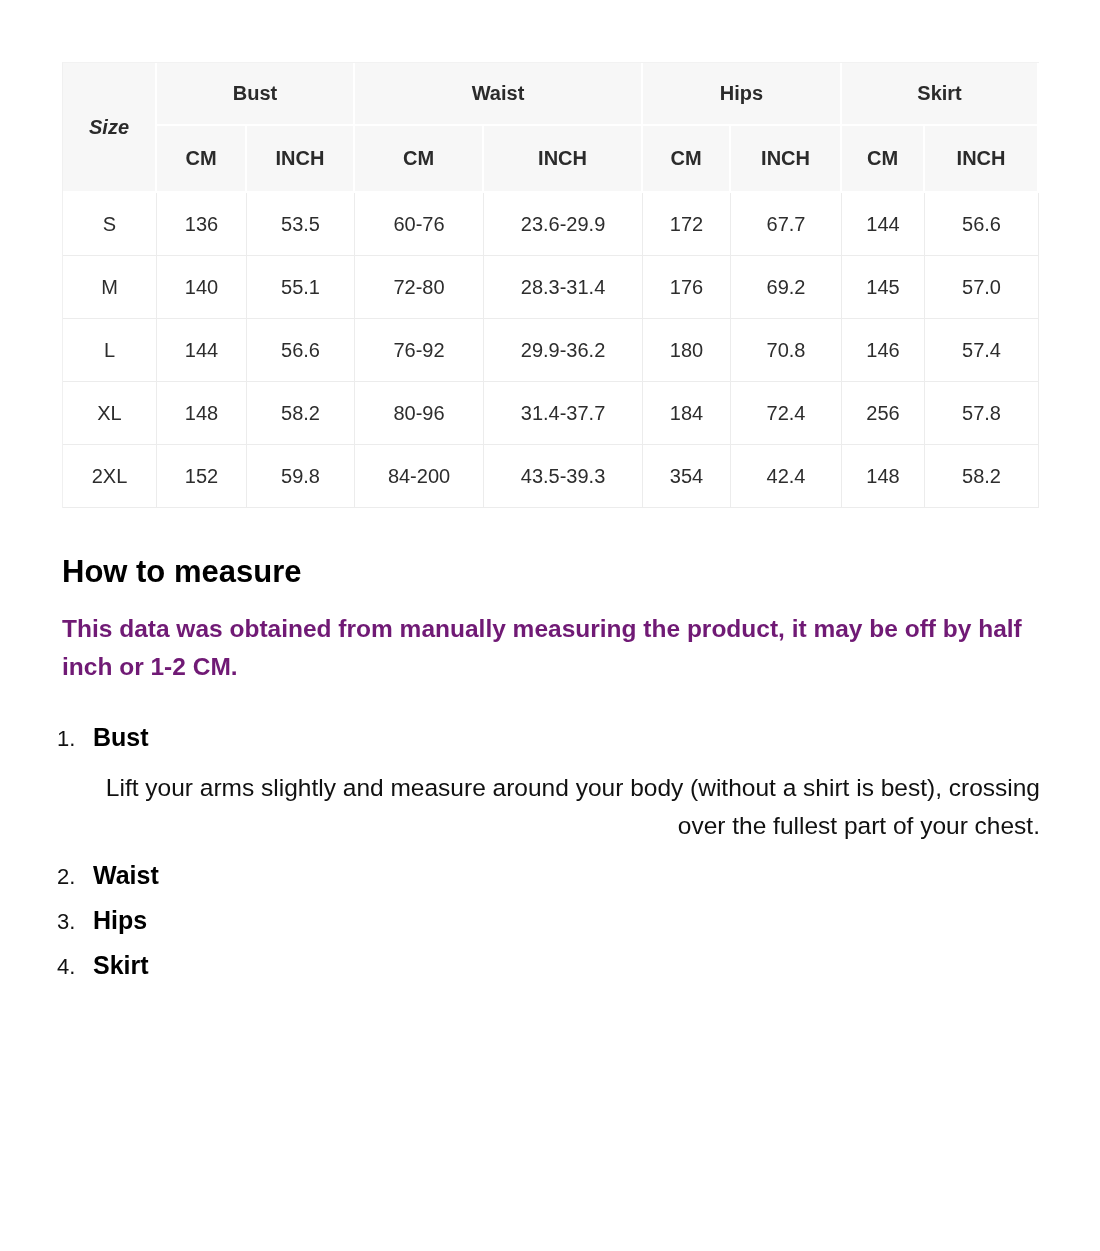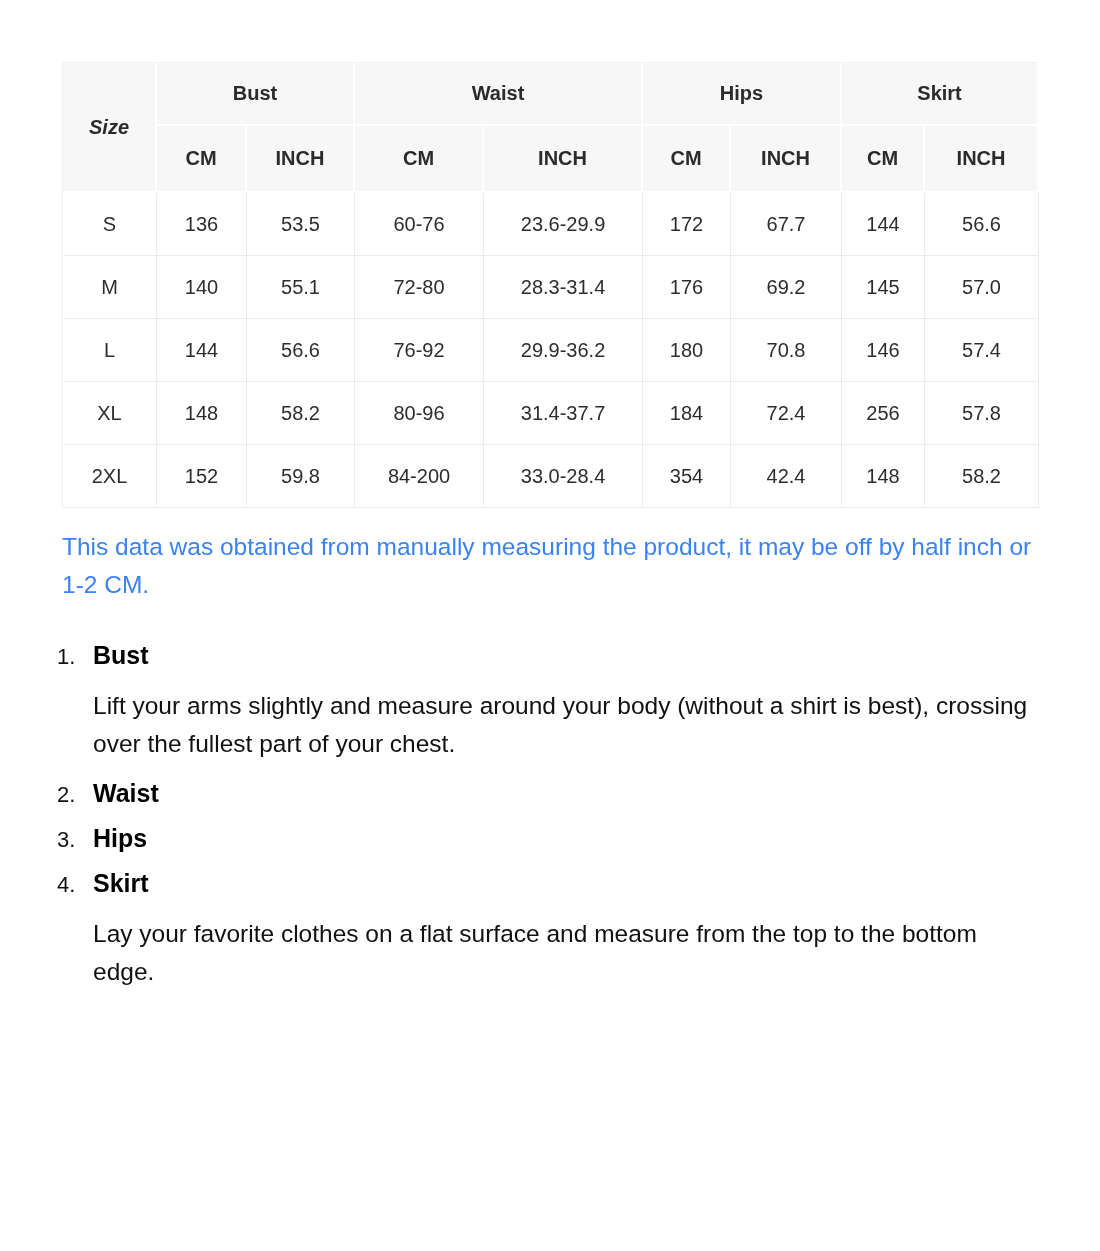--- a/index.html
+++ b/index.html
@@ -57,22 +57,23 @@
     margin: 46px 0 0 0;
     font-size: 31px;
     font-weight: 700;
     color: #000000;
     line-height: 36px;
   }
   .how-intro {
     margin: 20px 0 0 0;
     font-size: 24.5px;
     line-height: 38px;
-    color: #3b82f6;
+    color: #701a75;
     max-width: 985px;
+    font-weight: bold;
   }
   .steps {
     margin: 36px 0 0 0;
     padding: 0;
     list-style: none;
   }
   .step { margin: 0 0 15px -5px; }
   .step-head {
     display: flex;
     align-items: baseline;
@@ -88,20 +89,21 @@
     font-weight: 700;
     color: #000000;
     line-height: 30px;
   }
   .step-desc {
     margin: 17px 0 0 36px;
     font-size: 24.5px;
     line-height: 38px;
     color: #111111;
     max-width: 950px;
+    text-align: right;
   }
 </style>
 </head>
 <body>
 
 <div class="content">
 
   <table class="size-table">
     <colgroup>
       <col style="width:94px">
@@ -176,29 +178,30 @@
         <td>184</td>
         <td>72.4</td>
         <td>256</td>
         <td>57.8</td>
       </tr>
       <tr>
         <td>2XL</td>
         <td>152</td>
         <td>59.8</td>
         <td>84-200</td>
-        <td>33.0-28.4</td>
+        <td>43.5-39.3</td>
         <td>354</td>
         <td>42.4</td>
         <td>148</td>
         <td>58.2</td>
       </tr>
     </tbody>
   </table>
 
+  <h2 class="how-title">How to measure</h2>
   <p class="how-intro">This data was obtained from manually measuring the product, it may be off by half inch or 1-2 CM.</p>
 
   <div class="steps">
 
     <div class="step">
       <div class="step-head">
         <span class="step-num">1.</span>
         <span class="step-term">Bust</span>
       </div>
       <p class="step-desc">Lift your arms slightly and measure around your body (without a shirt is best), crossing over the fullest part of your chest.</p>
@@ -216,17 +219,16 @@
         <span class="step-num">3.</span>
         <span class="step-term">Hips</span>
       </div>
     </div>
 
     <div class="step">
       <div class="step-head">
         <span class="step-num">4.</span>
         <span class="step-term">Skirt</span>
       </div>
-      <p class="step-desc">Lay your favorite clothes on a flat surface and measure from the top to the bottom edge.</p>
     </div>
 
   </div>
 </div>
 
 </body></html>

